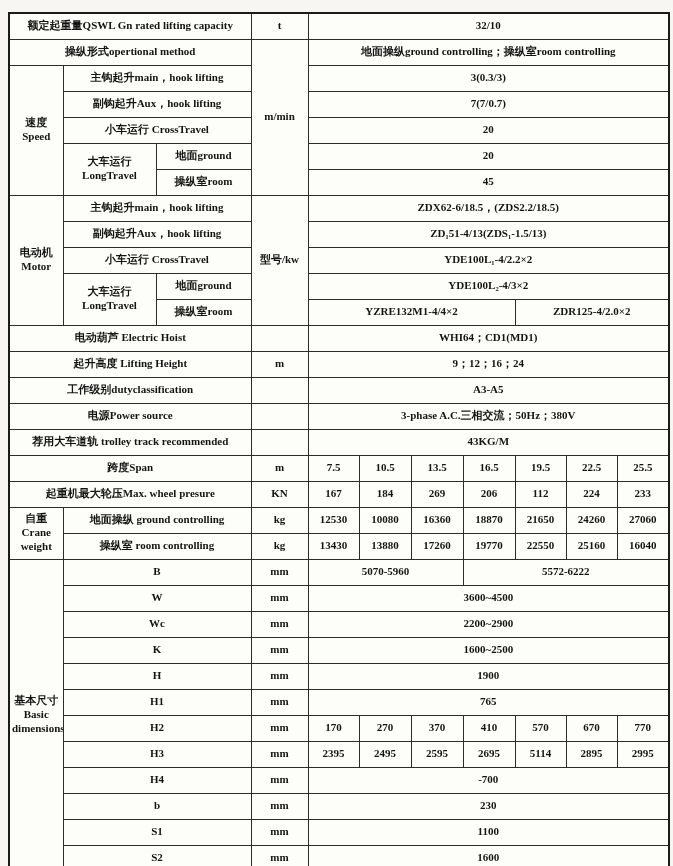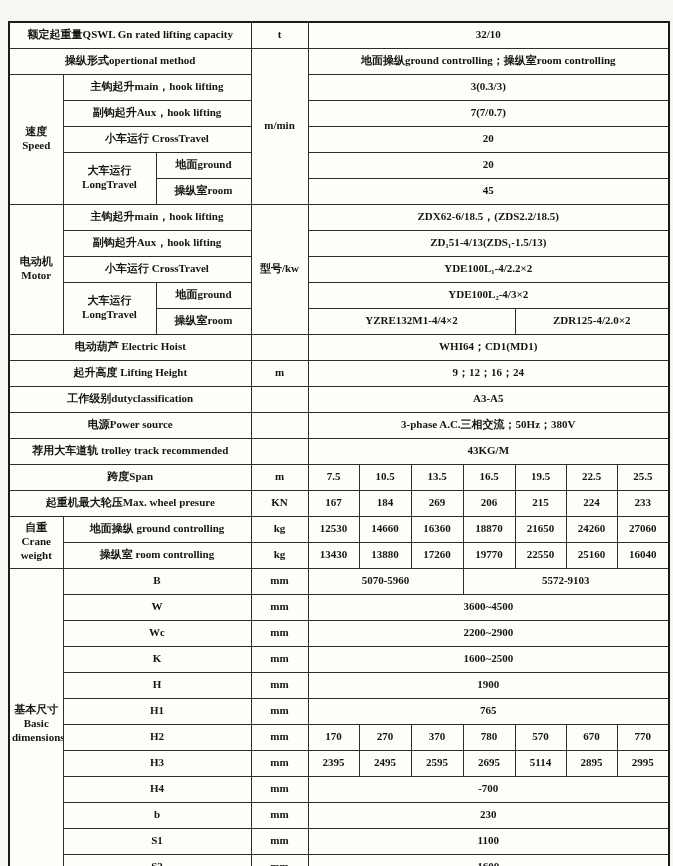--- a/index.html
+++ b/index.html
@@ -7,21 +7,21 @@
     padding: 0;
     width: 673px;
     height: 866px;
     background: #f7f6f2;
     overflow: hidden;
   }
   .page {
     box-sizing: border-box;
     width: 673px;
     height: 866px;
-    padding: 21px 7px 4px 8px;
+    padding: 12px 7px 4px 8px;
     background: #f7f6f2;
   }
   table.spec {
     border-collapse: collapse;
     table-layout: fixed;
     width: 659px;
     height: 857px;
     background: #fdfdfa;
     border: 2px solid #1b1b1b;
   }
@@ -159,32 +159,32 @@
           <td class="val">22.5</td>
           <td class="val">25.5</td>
         </tr>
         <tr>
           <td colspan="3" class="label">起重机最大轮压Max. wheel presure</td>
           <td class="unit">KN</td>
           <td class="val">167</td>
           <td class="val">184</td>
           <td class="val">269</td>
           <td class="val">206</td>
-          <td class="val">215</td>
+          <td class="val">112</td>
           <td class="val">224</td>
           <td class="val">233</td>
         </tr>
         <tr>
           <td rowspan="2" class="group">自重
 Crane
 weight</td>
           <td colspan="2" class="label">地面操纵 ground controlling</td>
           <td class="unit">kg</td>
           <td class="val">12530</td>
-          <td class="val">14660</td>
+          <td class="val">10080</td>
           <td class="val">16360</td>
           <td class="val">18870</td>
           <td class="val">21650</td>
           <td class="val">24260</td>
           <td class="val">27060</td>
         </tr>
         <tr>
           <td colspan="2" class="label">操纵室 room controlling</td>
           <td class="unit">kg</td>
           <td class="val">13430</td>
@@ -195,21 +195,21 @@
           <td class="val">25160</td>
           <td class="val">16040</td>
         </tr>
         <tr>
           <td rowspan="12" class="group">基本尺寸
 Basic
 dimensions</td>
           <td colspan="2" class="label">B</td>
           <td class="unit">mm</td>
           <td colspan="3" class="val">5070-5960</td>
-          <td colspan="4" class="val">5572-9103</td>
+          <td colspan="4" class="val">5572-6222</td>
         </tr>
         <tr>
           <td colspan="2" class="label">W</td>
           <td class="unit">mm</td>
           <td colspan="7" class="val">3600~4500</td>
         </tr>
         <tr>
           <td colspan="2" class="label">Wc</td>
           <td class="unit">mm</td>
           <td colspan="7" class="val">2200~2900</td>
@@ -228,21 +228,21 @@
           <td colspan="2" class="label">H1</td>
           <td class="unit">mm</td>
           <td colspan="7" class="val">765</td>
         </tr>
         <tr>
           <td colspan="2" class="label">H2</td>
           <td class="unit">mm</td>
           <td class="val">170</td>
           <td class="val">270</td>
           <td class="val">370</td>
-          <td class="val">780</td>
+          <td class="val">410</td>
           <td class="val">570</td>
           <td class="val">670</td>
           <td class="val">770</td>
         </tr>
         <tr>
           <td colspan="2" class="label">H3</td>
           <td class="unit">mm</td>
           <td class="val">2395</td>
           <td class="val">2495</td>
           <td class="val">2595</td>

